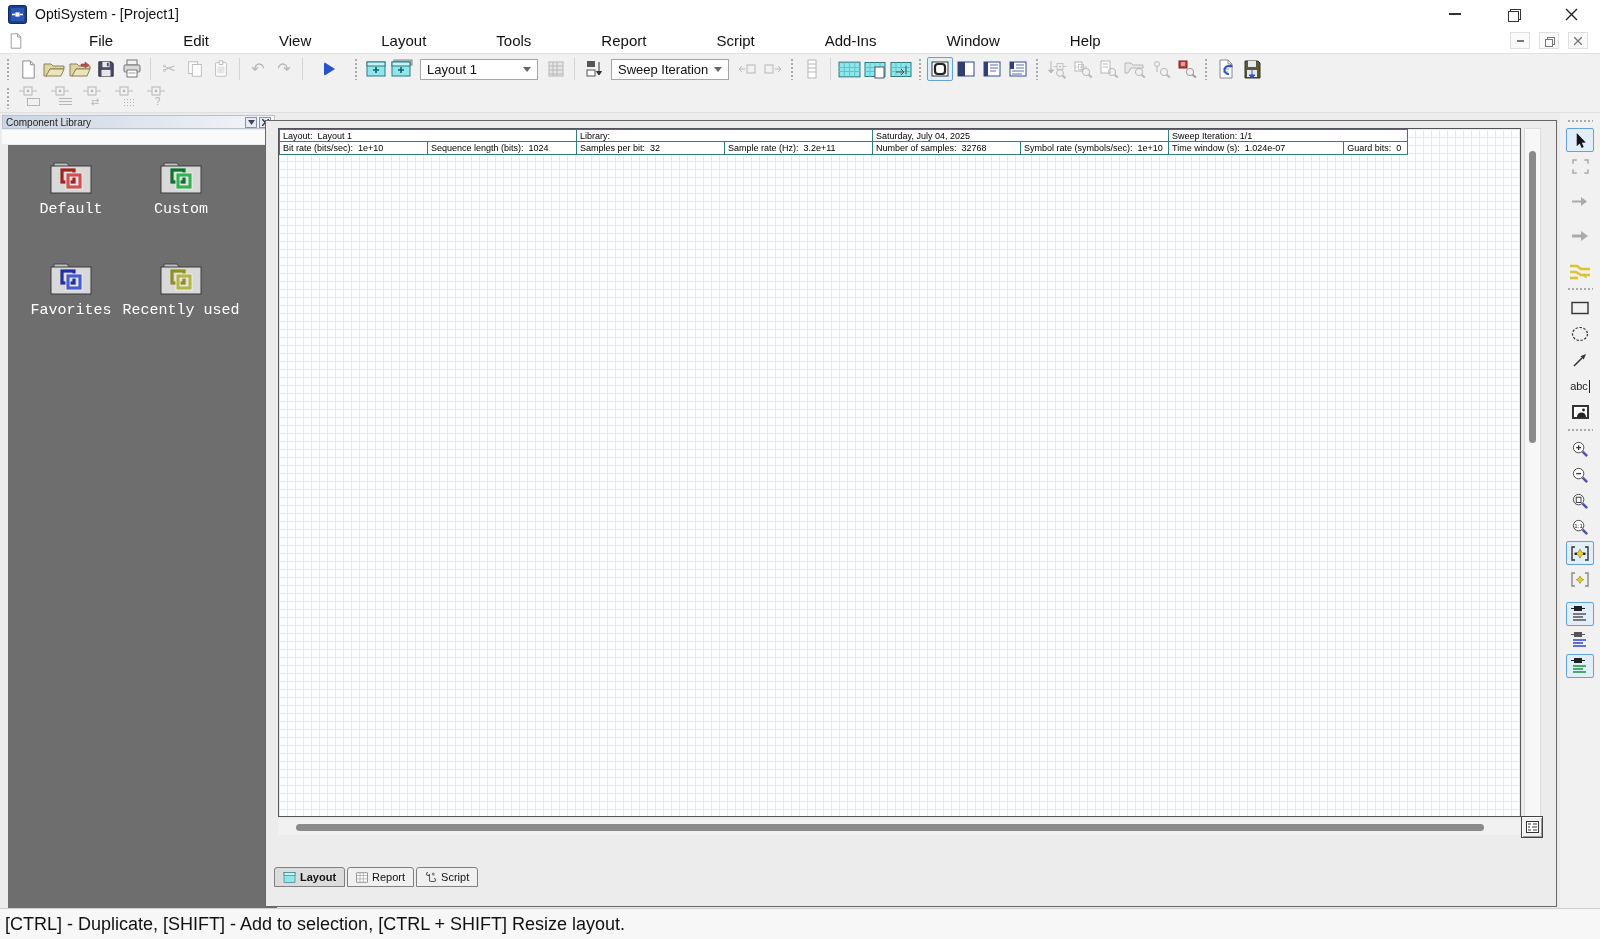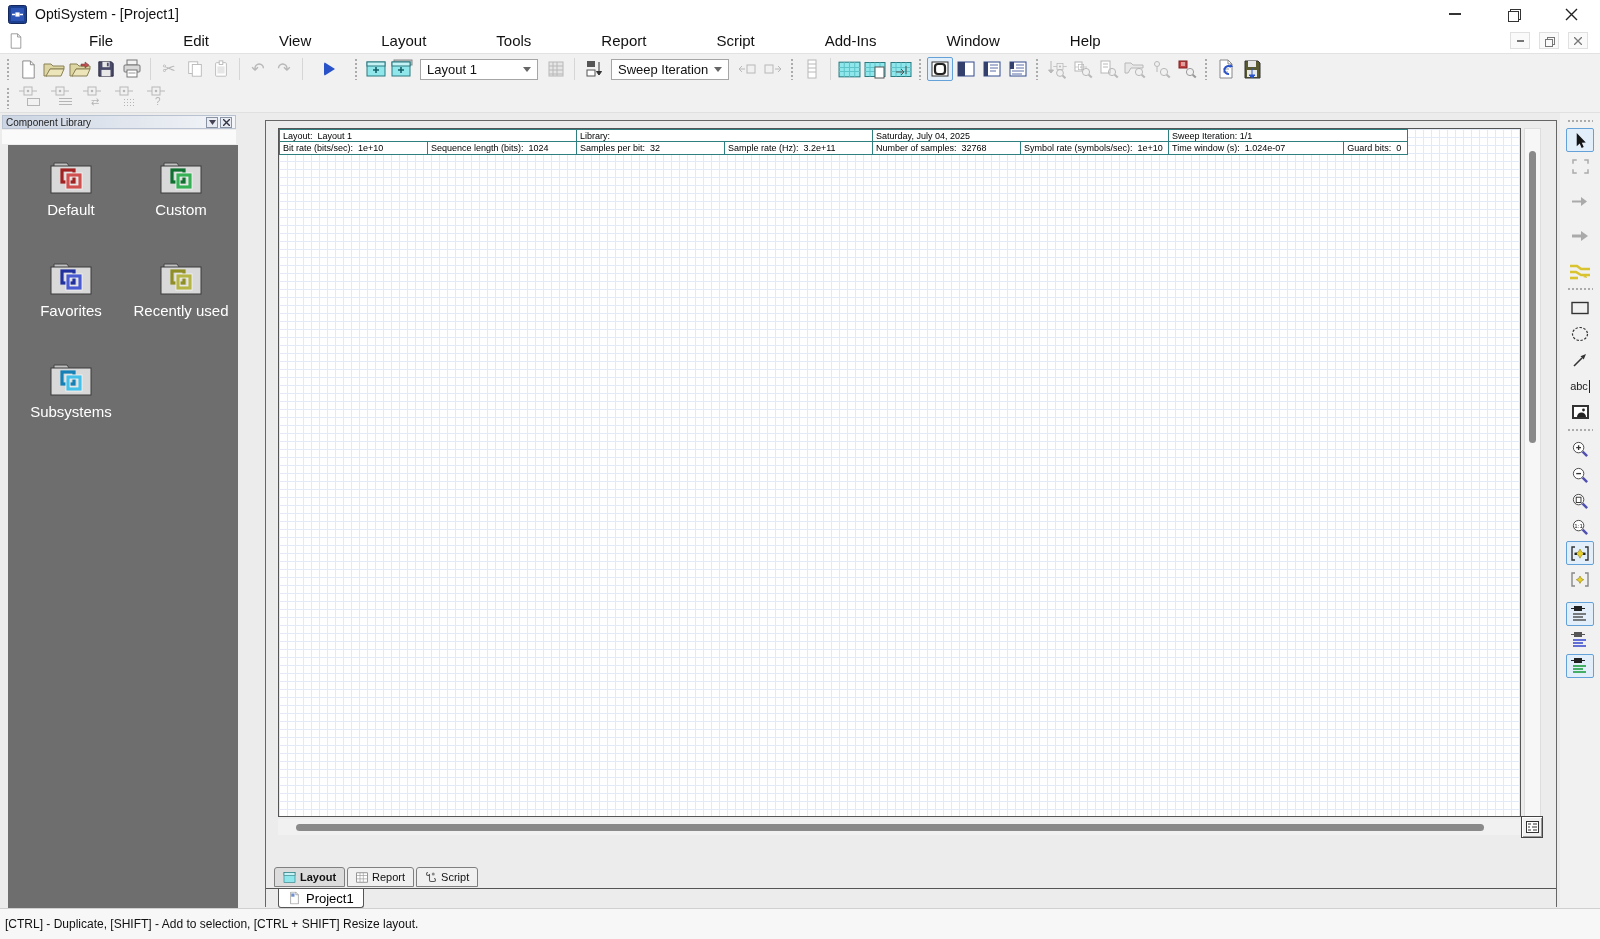--- a/index.html
+++ b/index.html
@@ -54,33 +54,33 @@
   .sub { margin-left: 8px; margin-top: 1px; }
   .sub-rect { width: 13px; height: 8px; border: 1px solid #b5b5b5; }
   .sub-lines { width: 13px; height: 7px; background: repeating-linear-gradient(180deg, #b5b5b5 0 1px, transparent 1px 3px); }
   .sub-grid { width: 11px; height: 8px; background-image: radial-gradient(#b5b5b5 1px, transparent 1px); background-size: 3px 3px; }
   .sub-txt { font-size: 10px; color: #b5b5b5; line-height: 8px; }
 
   
   .main { position: absolute; top: 113px; left: 0; height: 795px; width: 1600px; background: #ececec; }
 
   
-  .sidebar { position: absolute; left: 0; top: 0; width: 238px; height: 100%; }
+  .sidebar { position: absolute; left: 0; top: 0; width: 277px; height: 100%; }
   .sb-header { position: absolute; left: 2px; right: 2px; top: 2px; height: 14px;
     background: linear-gradient(90deg, #ccd5e3, #f3f5f8); border: 1px solid #b9c2d0;
     display: flex; align-items: center; padding: 0 3px; }
   .sb-title { font-size: 10px; color: #222; }
   .sb-btns { margin-left: auto; display: flex; gap: 2px; }
   .sb-btn { width: 12px; height: 11px; border: 1px solid #8a93a3; background: #e8ecf2; font-size: 8px;
     display: flex; align-items: center; justify-content: center; color: #333; line-height: 1; }
   .sb-strip { position: absolute; left: 2px; right: 2px; top: 17px; height: 14px; background: #fafafa; }
   .sb-body { position: absolute; left: 8px; right: 0; top: 32px; bottom: 0; background: #6e6e6e;
     display: flex; flex-wrap: wrap; align-content: flex-start; padding: 14px 0 0 8px; }
   .folder { width: 110px; height: 101px; display: flex; flex-direction: column; align-items: center;
-    justify-content: flex-start; color: #fff; }
+    justify-content: flex-start; color: #fff; font-family: Liberation Mono, monospace; }
   .folder .flabel { font-size: 15px; margin-top: 2px; white-space: nowrap; }
 
   
   .mdi { position: absolute; left: 265px; top: 7px; width: 1292px; height: 787px;
     border: 1px solid #666; background: #ececec; }
   .canvas { position: absolute; left: 12px; top: 7px; width: 1243px; height: 689px; background: #fff;
     border: 1px solid #555;
     background-image: linear-gradient(to right, #e4e9f8 1px, transparent 1px),
                       linear-gradient(to bottom, #e4e9f8 1px, transparent 1px);
     background-size: 8px 8px; }
@@ -128,21 +128,21 @@
   .rti { width: 28px; height: 24px; display: flex; align-items: center; justify-content: center;
     margin: 1px 0; border-radius: 2px; flex: 0 0 auto; }
   .rti.sel { background: #e3eefb; border: 1px solid #63a1d8; }
   .hgrip { width: 26px; height: 5px; margin: 3px 0;
     background-image: radial-gradient(circle, #ababab 1px, transparent 1.2px); background-size: 4px 4px; }
   .rgap { height: 9px; flex: 0 0 auto; }
 
   
   .statusbar { position: absolute; left: 0; top: 908px; width: 1600px; height: 31px; background: #f7f7f7;
     border-top: 1px solid #d0d0d0; display: flex; align-items: center; padding-left: 5px; }
-  .statusbar span { font-size: 12px; color: #111; }
+  .statusbar span { font-size: 18px; color: #111; }
 
   svg { display: block; }
 </style>
 </head>
 <body>
 
 <svg width="0" height="0" style="position:absolute">
   <defs>
     <symbol id="sym-page" viewBox="0 0 20 20">
         <path d="M4 1h8l4 4v14H4z" fill="#fff" stroke="#888"></path>
@@ -557,30 +557,20 @@
         </div>
         <div class="folder" style="--c1: #8f8f25; --c2: #b5b545;">
           <svg width="50" height="40" viewBox="0 0 50 40">
             <path d="M8 4 h13 l2.5 3.5 H8z" fill="#c2c2c2" stroke="#444"></path>
             <rect x="5" y="7" width="40" height="27" fill="#d9d9d9" stroke="#3a3a3a"></rect>
             <rect x="16" y="11" width="12" height="12" fill="none" style="stroke:var(--c1)" stroke-width="3.2"></rect>
             <rect x="22" y="16" width="12" height="12" fill="none" stroke="#f2f2f2" stroke-width="5"></rect>
             <rect x="22" y="16" width="12" height="12" fill="none" style="stroke:var(--c2)" stroke-width="3.2"></rect>
           </svg>
           <span class="flabel">Recently used</span>
-        </div>
-        <div class="folder" style="--c1: #1580b5; --c2: #45c0e8;">
-          <svg width="50" height="40" viewBox="0 0 50 40">
-            <path d="M8 4 h13 l2.5 3.5 H8z" fill="#c2c2c2" stroke="#444"></path>
-            <rect x="5" y="7" width="40" height="27" fill="#d9d9d9" stroke="#3a3a3a"></rect>
-            <rect x="16" y="11" width="12" height="12" fill="none" style="stroke:var(--c1)" stroke-width="3.2"></rect>
-            <rect x="22" y="16" width="12" height="12" fill="none" stroke="#f2f2f2" stroke-width="5"></rect>
-            <rect x="22" y="16" width="12" height="12" fill="none" style="stroke:var(--c2)" stroke-width="3.2"></rect>
-          </svg>
-          <span class="flabel">Subsystems</span>
         </div>
       </div>
     </div>
 
     <div class="mdi">
       <div class="canvas">
         <div class="htable">
           <div class="hrow hrow1">
             <span class="hcell" style="width:327px">Layout:  Layout 1</span>
             <span class="hcell" style="width:326px">Library:</span>
@@ -631,29 +621,20 @@
         </div>
         <div class="vtab">
           <svg width="12" height="12" viewBox="0 0 16 16">
               <path d="M4 2 q-2 0 -2 2 t2 2 q2 0 2-2 v8 q0 2 2 2 h4 q2 0 2-2 t-2-2" fill="none" stroke="#555" stroke-width="1.4"></path>
               <circle cx="11" cy="4" r="2" fill="#888"></circle>
             </svg>
           <span>Script</span>
         </div>
       </div>
 
-      <div class="pt-row">
-        <div class="ptab">
-          <svg width="13" height="14" viewBox="0 0 20 20">
-              <use href="#sym-page"></use>
-              <rect x="5" y="3" width="5" height="5" fill="#6f8fd0"></rect>
-            </svg>
-          <span>Project1</span>
-        </div>
-      </div>
     </div>
 
     <div class="rtoolbar">
       <div class="hgrip"></div>
       <span class="rti sel">
           <svg width="17" height="17">
             <use href="#sym-cursor"></use>
           </svg>
         </span>
       <span class="rti gray">

